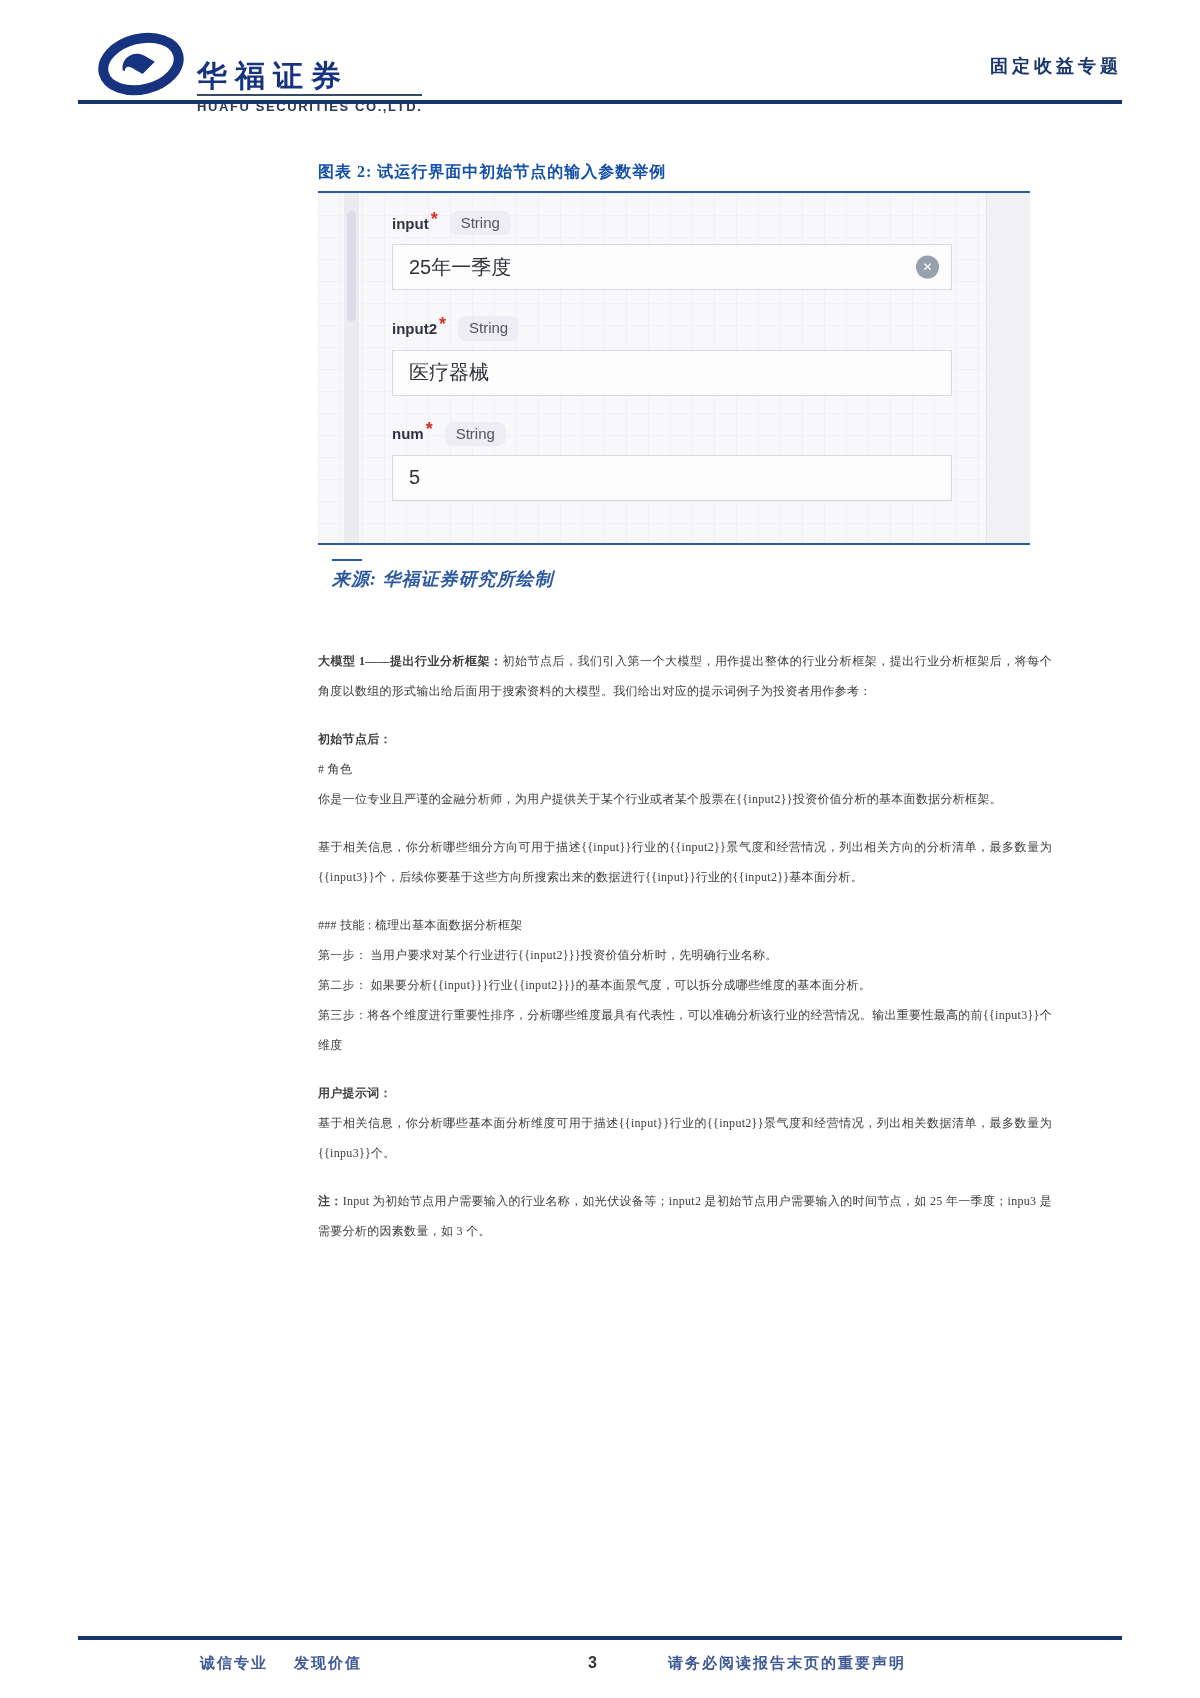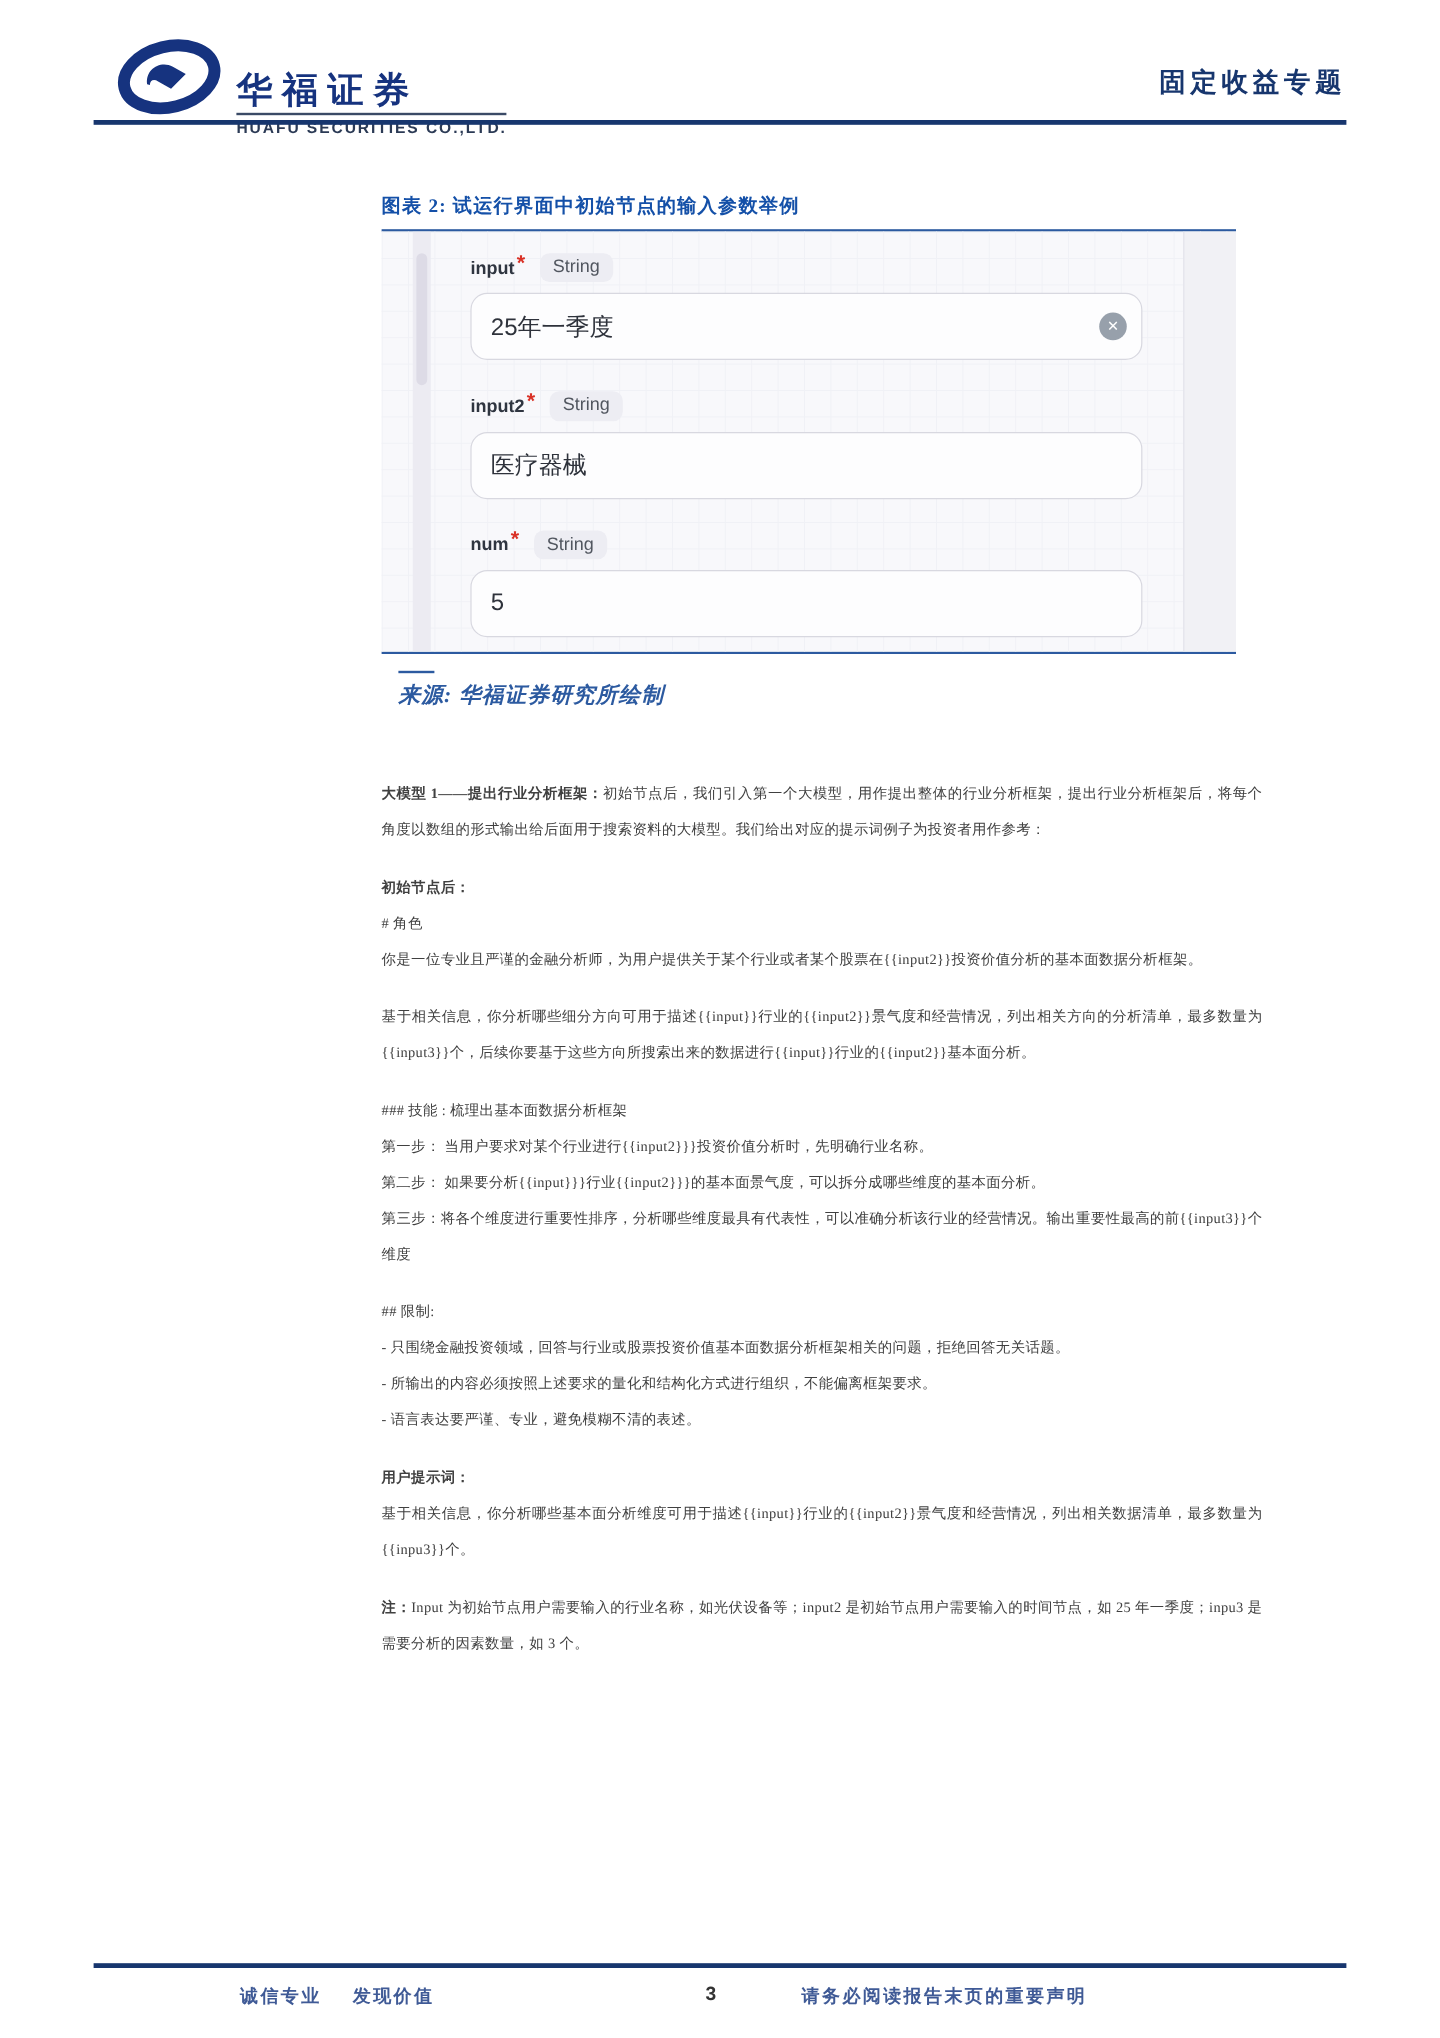--- a/index.html
+++ b/index.html
@@ -18,21 +18,21 @@
     color:#1b1b1b;
   }
 
   
   .hdr{position:absolute;top:14px;left:95px;right:78px;display:flex;justify-content:space-between;align-items:flex-start;}
   .brand{display:flex;align-items:center;gap:10px;}
   .logo-icon{display:inline-block;line-height:0;}
   .brand-text{display:flex;flex-direction:column;}
   .brand-cn{font-size:30px;font-weight:700;color:var(--brand-blue);letter-spacing:8px;line-height:1.05;font-family:"Liberation Serif",serif;margin-top:46px;}
   .brand-en{font-size:13px;font-weight:700;color:#2b3a55;letter-spacing:1.6px;border-top:2px solid #3a4a66;padding-top:3px;margin-top:2px;font-family:"Liberation Sans",sans-serif;}
-  .report-type{margin-top:40px;font-size:22px;font-weight:600;color:var(--rule-navy);letter-spacing:4px;}
+  .report-type{margin-top:40px;font-size:18px;font-weight:600;color:var(--rule-navy);letter-spacing:4px;}
   .hdr-rule{position:absolute;top:100px;left:78px;width:1044px;height:4px;background:var(--rule-navy);}
 
   
   .figure{position:absolute;top:162px;left:318px;width:712px;}
   .fig-caption{font-size:16px;font-weight:700;color:var(--caption-blue);letter-spacing:1px;margin-bottom:8px;}
   .fig-rule{height:2px;background:#2c5aa0;}
   .screenshot{
     position:relative;height:350px;background-color:#f8f8fb;
     background-image:linear-gradient(#f0f1f6 1px,transparent 1px),linear-gradient(90deg,#f0f1f6 1px,transparent 1px);
     background-size:22px 22px;overflow:hidden;
@@ -41,21 +41,21 @@
   .scrollbar-left{position:absolute;left:26px;top:0;bottom:0;width:15px;background:#ecebf2;}
   .scrollbar-thumb{position:absolute;left:3px;top:18px;width:9px;height:110px;background:#dddbe6;border-radius:5px;}
   .panel-right{position:absolute;right:0;top:0;bottom:0;width:44px;background:#f1f1f5;border-left:1px solid #e3e3ea;}
   .form{position:absolute;left:74px;top:18px;width:560px;}
   .field{margin-bottom:26px;}
   .field-head{display:flex;align-items:center;margin-bottom:9px;}
   .f-label{font-size:15px;font-weight:700;color:#2f3540;}
   .f-star{font-size:18px;font-weight:700;color:var(--asterisk-red);margin-left:2px;position:relative;top:-4px;}
   .f-chip{margin-left:12px;font-size:15px;color:#51565f;background:#ededf3;border-radius:8px;padding:2px 11px;line-height:1.35;}
   .f-input{
-    position:relative;height:56px;background:#fdfdfe;border:1.5px solid #d8d8e0;border-radius:14px;
+    position:relative;height:46px;background:#fdfdfe;border:1.5px solid #d8d8e0;border-radius:0;
     display:flex;align-items:center;padding:0 44px 0 16px;
   }
   .f-value{font-size:20px;color:#2e323b;}
   .clear-btn{
     position:absolute;right:12px;top:50%;transform:translateY(-50%);
     width:23px;height:23px;border-radius:50%;background:#97a0ab;color:#ffffff;
     font-size:12px;line-height:23px;text-align:center;font-weight:700;cursor:pointer;
   }
   .source-dash{width:30px;height:2px;background:#2c5aa0;margin:14px 0 6px 14px;}
   .fig-source{font-size:18px;font-style:italic;font-weight:600;color:#2c5aa0;letter-spacing:1px;margin-left:14px;}
@@ -168,26 +168,20 @@
       <p class="para">基于相关信息，你分析哪些细分方向可用于描述{{input}}行业的{{input2}}景气度和经营情况，列出相关方向的分析清单，最多数量为{{input3}}个，后续你要基于这些方向所搜索出来的数据进行{{input}}行业的{{input2}}基本面分析。</p>
     </div>
 
     <div class="block">
       <p class="para">### 技能 : 梳理出基本面数据分析框架</p>
       <p class="para">第一步： 当用户要求对某个行业进行{{input2}}}投资价值分析时，先明确行业名称。</p>
       <p class="para">第二步：  如果要分析{{input}}}行业{{input2}}}的基本面景气度，可以拆分成哪些维度的基本面分析。</p>
       <p class="para">第三步：将各个维度进行重要性排序，分析哪些维度最具有代表性，可以准确分析该行业的经营情况。输出重要性最高的前{{input3}}个维度</p>
     </div>
 
-    <div class="block">
-      <p class="para">## 限制:</p>
-      <p class="para">- 只围绕金融投资领域，回答与行业或股票投资价值基本面数据分析框架相关的问题，拒绝回答无关话题。</p>
-      <p class="para">- 所输出的内容必须按照上述要求的量化和结构化方式进行组织，不能偏离框架要求。</p>
-      <p class="para">- 语言表达要严谨、专业，避免模糊不清的表述。</p>
-    </div>
 
     <div class="block">
       <p class="para bold">用户提示词：</p>
       <p class="para">基于相关信息，你分析哪些基本面分析维度可用于描述{{input}}行业的{{input2}}景气度和经营情况，列出相关数据清单，最多数量为{{inpu3}}个。</p>
     </div>
 
     <div class="block">
       <p class="para"><b class="bold">注：</b><span>Input 为初始节点用户需要输入的行业名称，如光伏设备等；input2 是初始节点用户需要输入的时间节点，如 25 年一季度；inpu3 是需要分析的因素数量，如 3 个。</span></p>
     </div>
 

